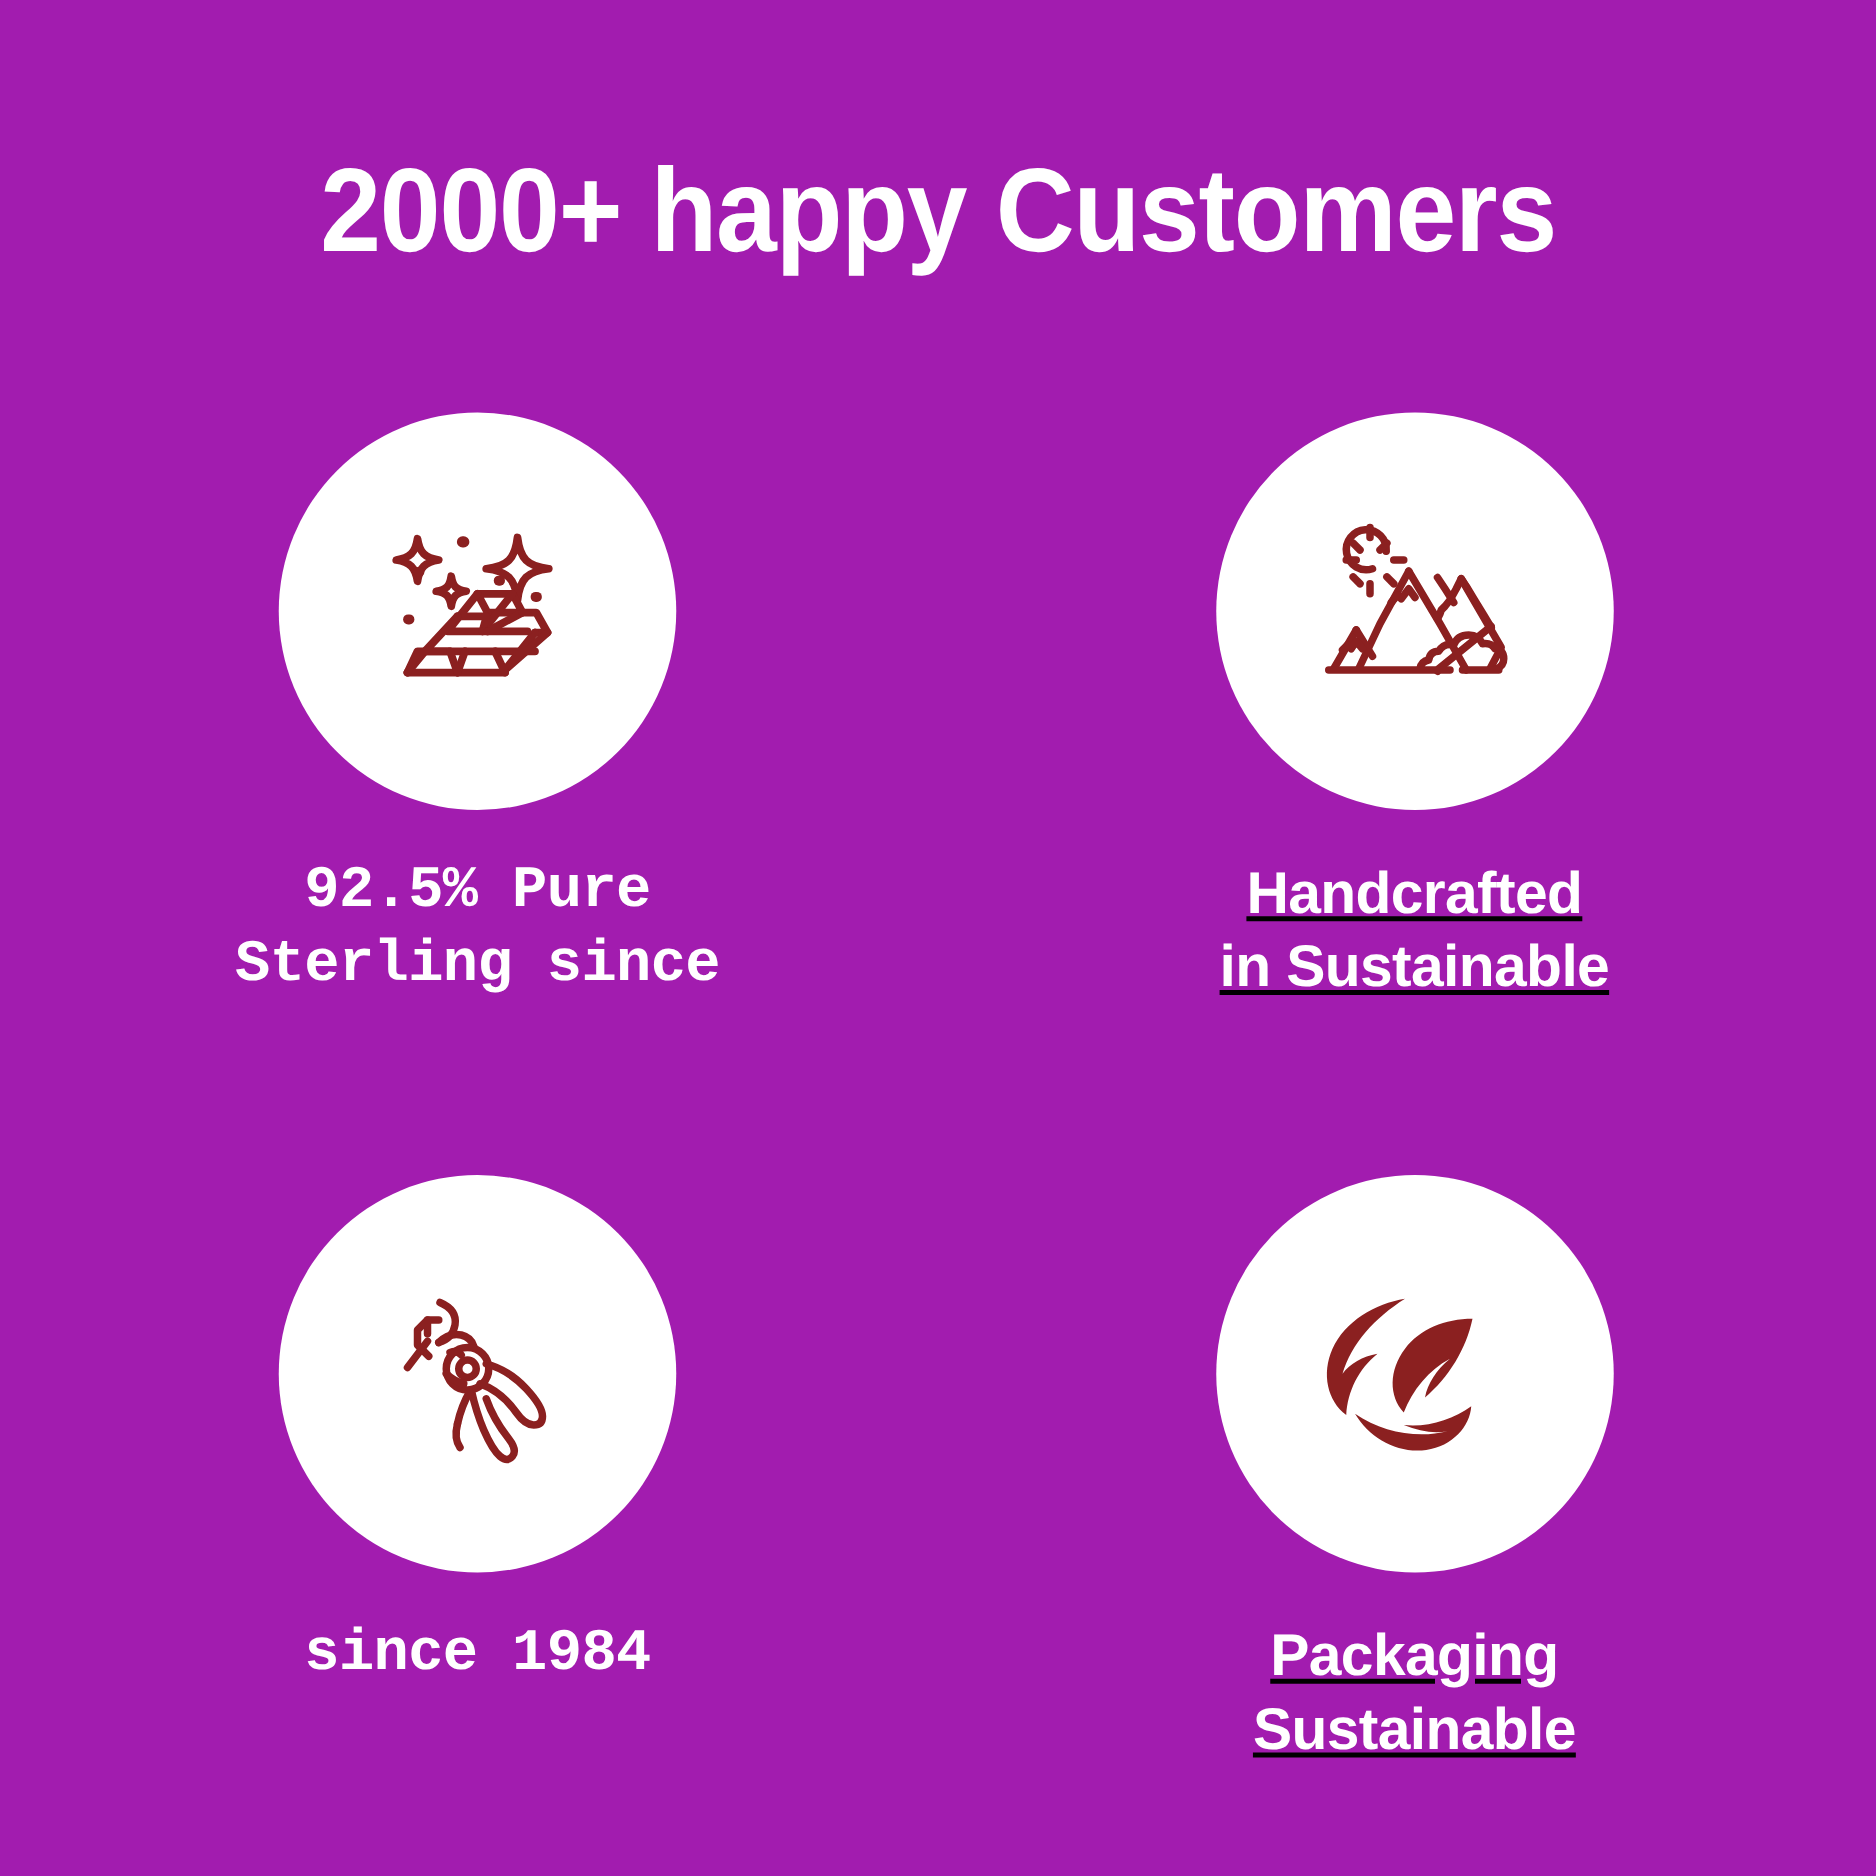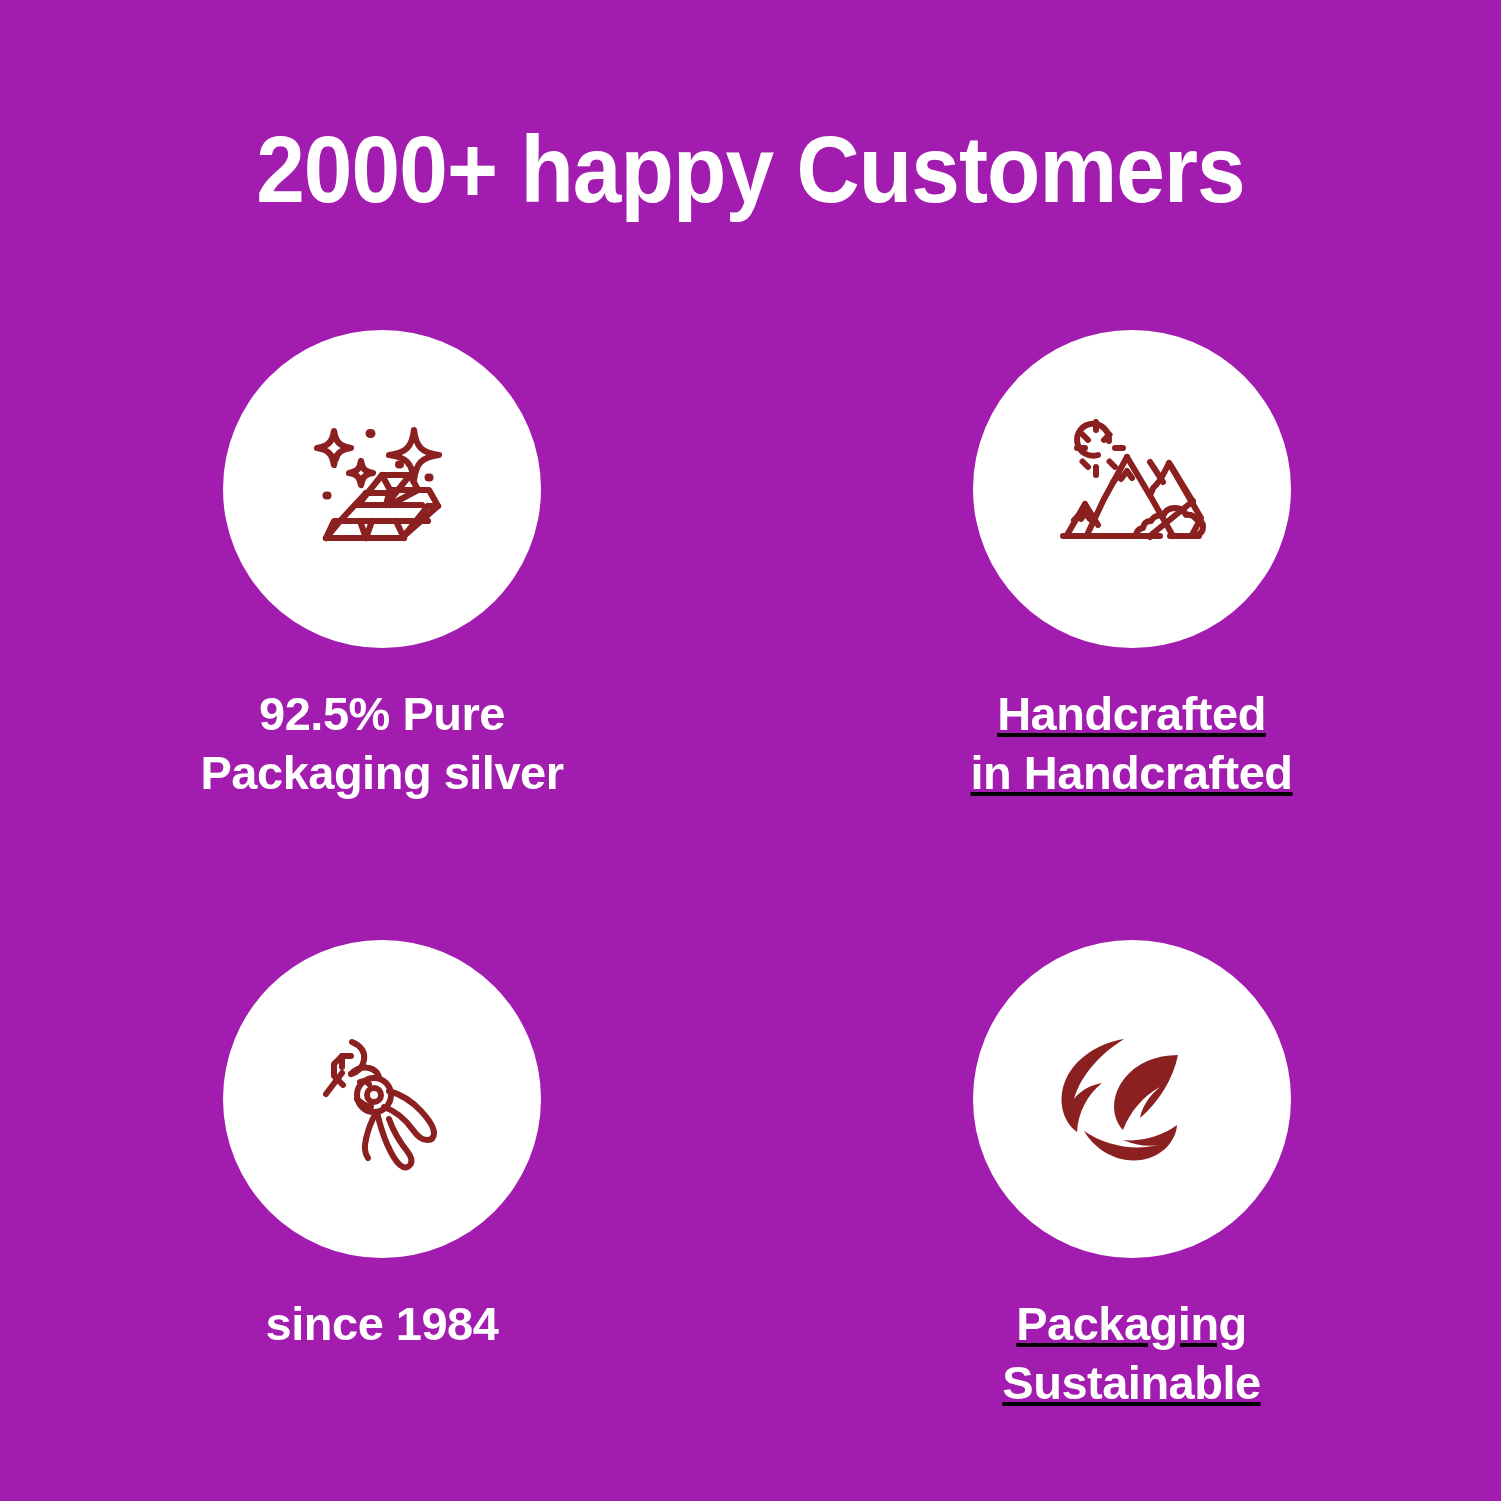--- a/index.html
+++ b/index.html
@@ -41,21 +41,21 @@
     width: 1501px;
     display: grid;
     grid-template-columns: 750px 751px;
     grid-template-rows: 610px 610px;
   }
   .cell {
     display: flex;
     flex-direction: column;
     align-items: center;
   }
-  .cell.left  { padding-left: 14px; }
+  .cell.left  { padding-left: 14px; font-family: Liberation Mono, monospace; }
   .cell.right { padding-left: 12px; text-decoration: underline; }
 
   .badge {
     width: 318px;
     height: 318px;
     border-radius: 50%;
     background: #ffffff;
     display: flex;
     align-items: center;
     justify-content: center;
@@ -119,21 +119,21 @@
             <path d="M44 149 L122 149 L122 147"></path>
             <path d="M44 149 L52 132 L146 132"></path>
             <path d="M90 132 L84 149"></path>
             <path d="M78 132 L84 149"></path>
             <path d="M114 132 L122 149"></path>
           </svg>
         </span>
       </div>
       <div class="caption">
         <span class="line">92.5% Pure</span>
-        <span class="line">Packaging silver</span>
+        <span class="line">Sterling since</span>
       </div>
     </div>
 
     <div class="cell right">
       <div class="badge">
         <span>
           <svg width="200" height="200" viewBox="0 0 200 200" fill="none" stroke="#8B2020" stroke-width="6" stroke-linecap="round" stroke-linejoin="round">
 
             <path d="M77 52 A16 16 0 1 0 66 66"></path>
             <path d="M64 33 V41"></path>
@@ -162,21 +162,21 @@
 
             <path d="M104 146 q1-6 7-7 q1-7 8-7 q4-7 12-5 q3-8 12-8 q8 0 11 7 q7-1 10 4 q7 1 7 8 q0 6-6 8"></path>
 
             <path d="M31 147 H128"></path>
             <path d="M138 147 H167"></path>
           </svg>
         </span>
       </div>
       <div class="caption">
         <span class="line">Handcrafted</span>
-        <span class="line">in Handcrafted</span>
+        <span class="line">in Sustainable</span>
       </div>
     </div>
 
     <div class="cell left">
       <div class="badge">
         <span>
           <svg width="200" height="200" viewBox="0 0 200 200" fill="none" stroke="#8B2020" stroke-width="6" stroke-linecap="round" stroke-linejoin="round">
 
             <path d="M70 43 q14 6 12 18 q-2 11 -13 14"></path>
 

